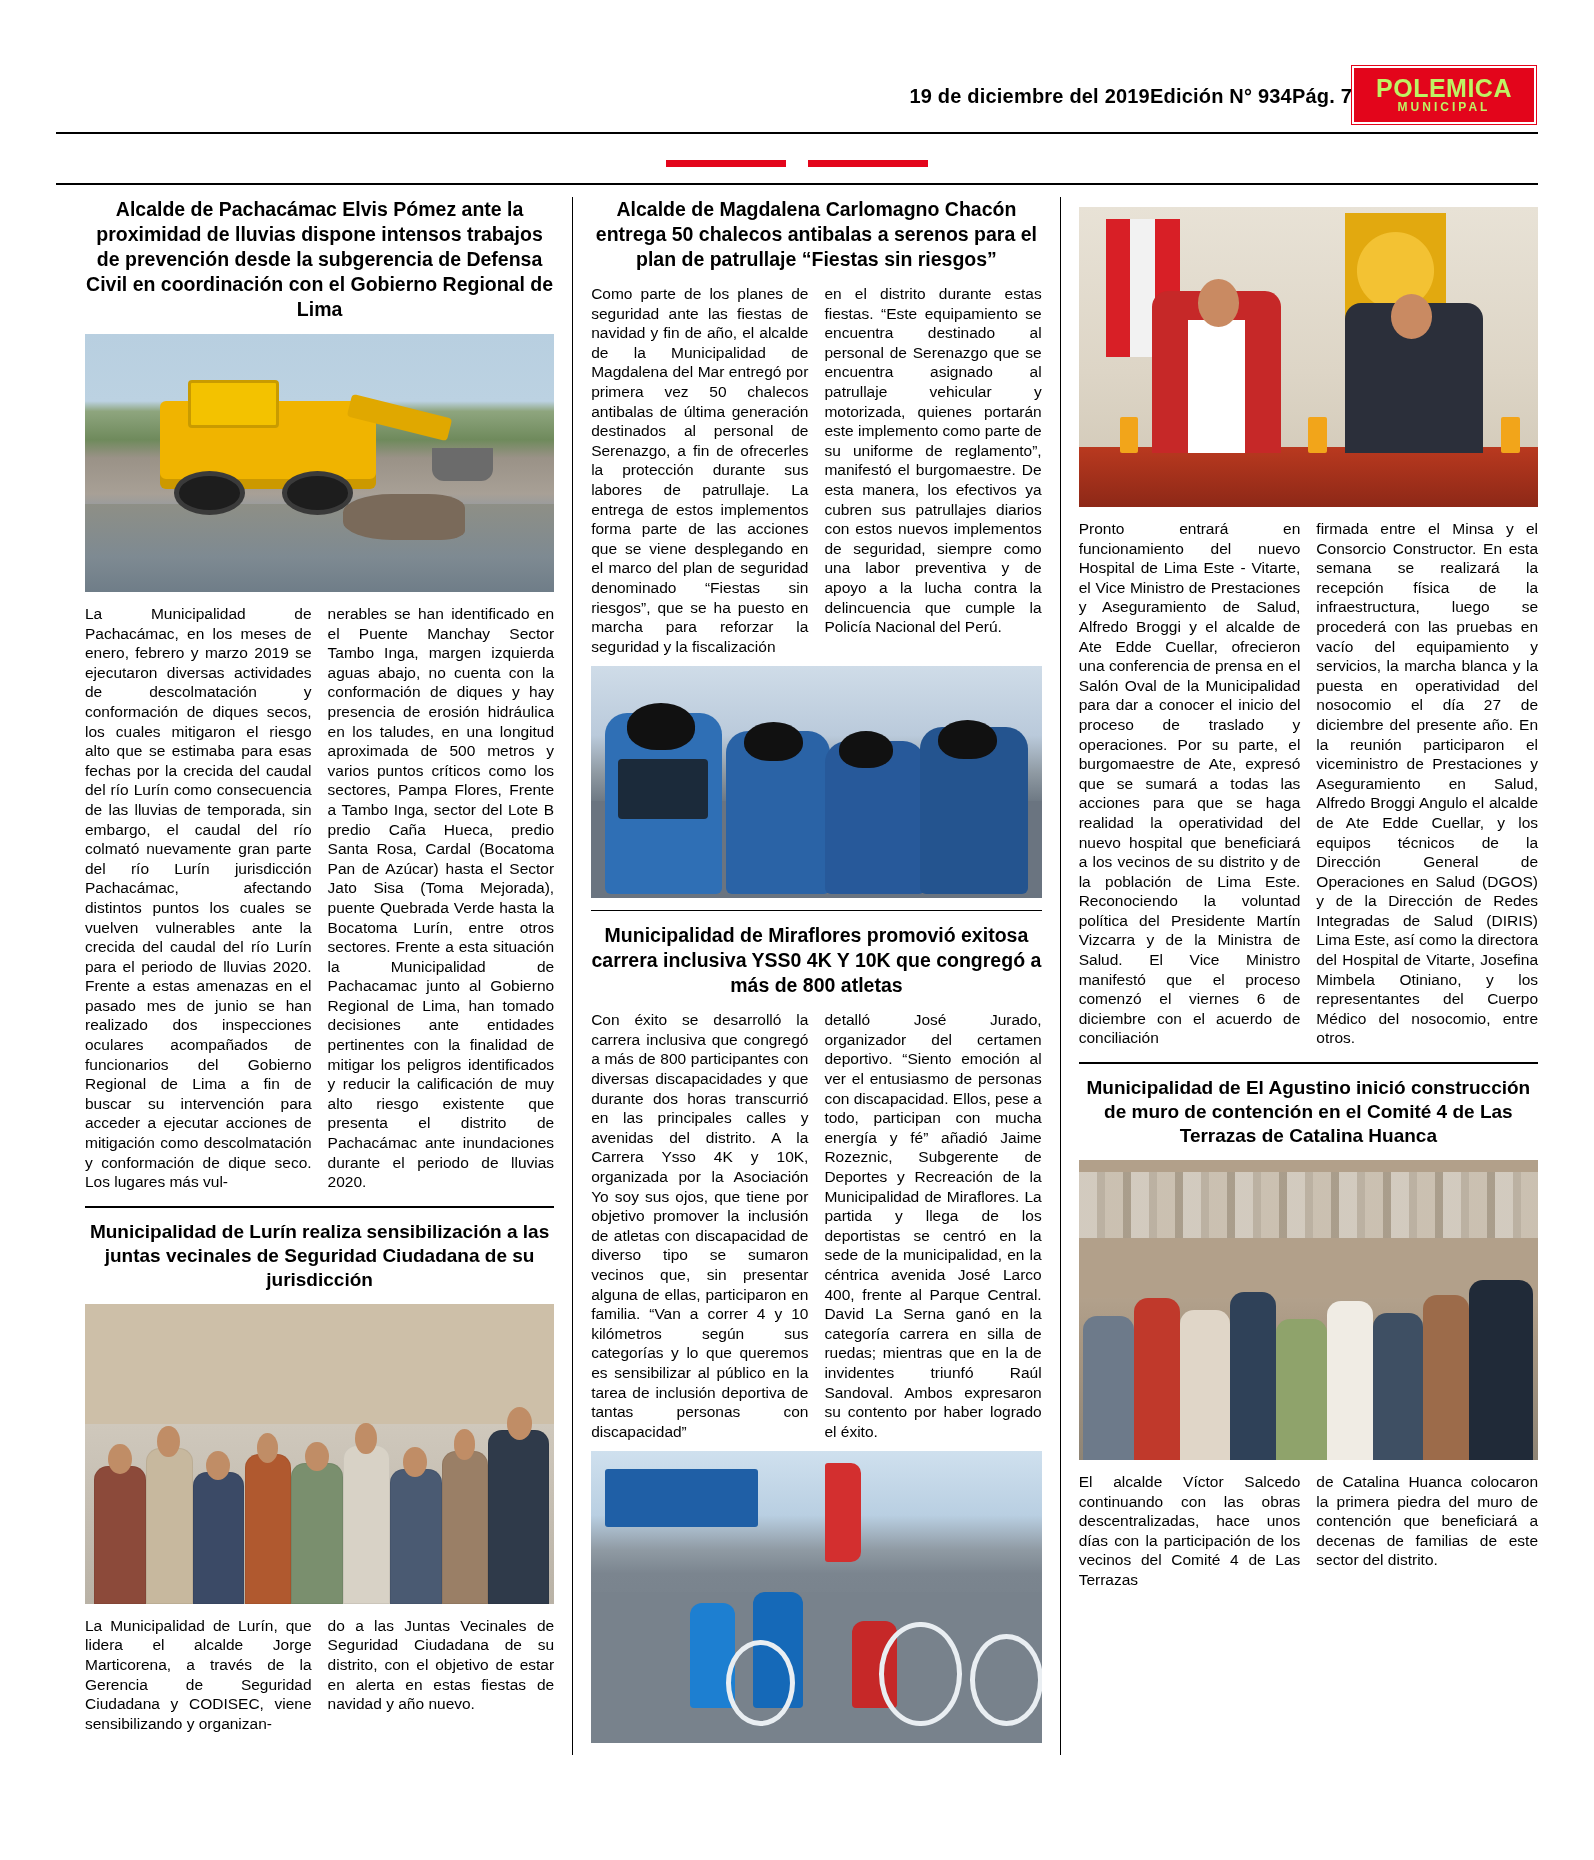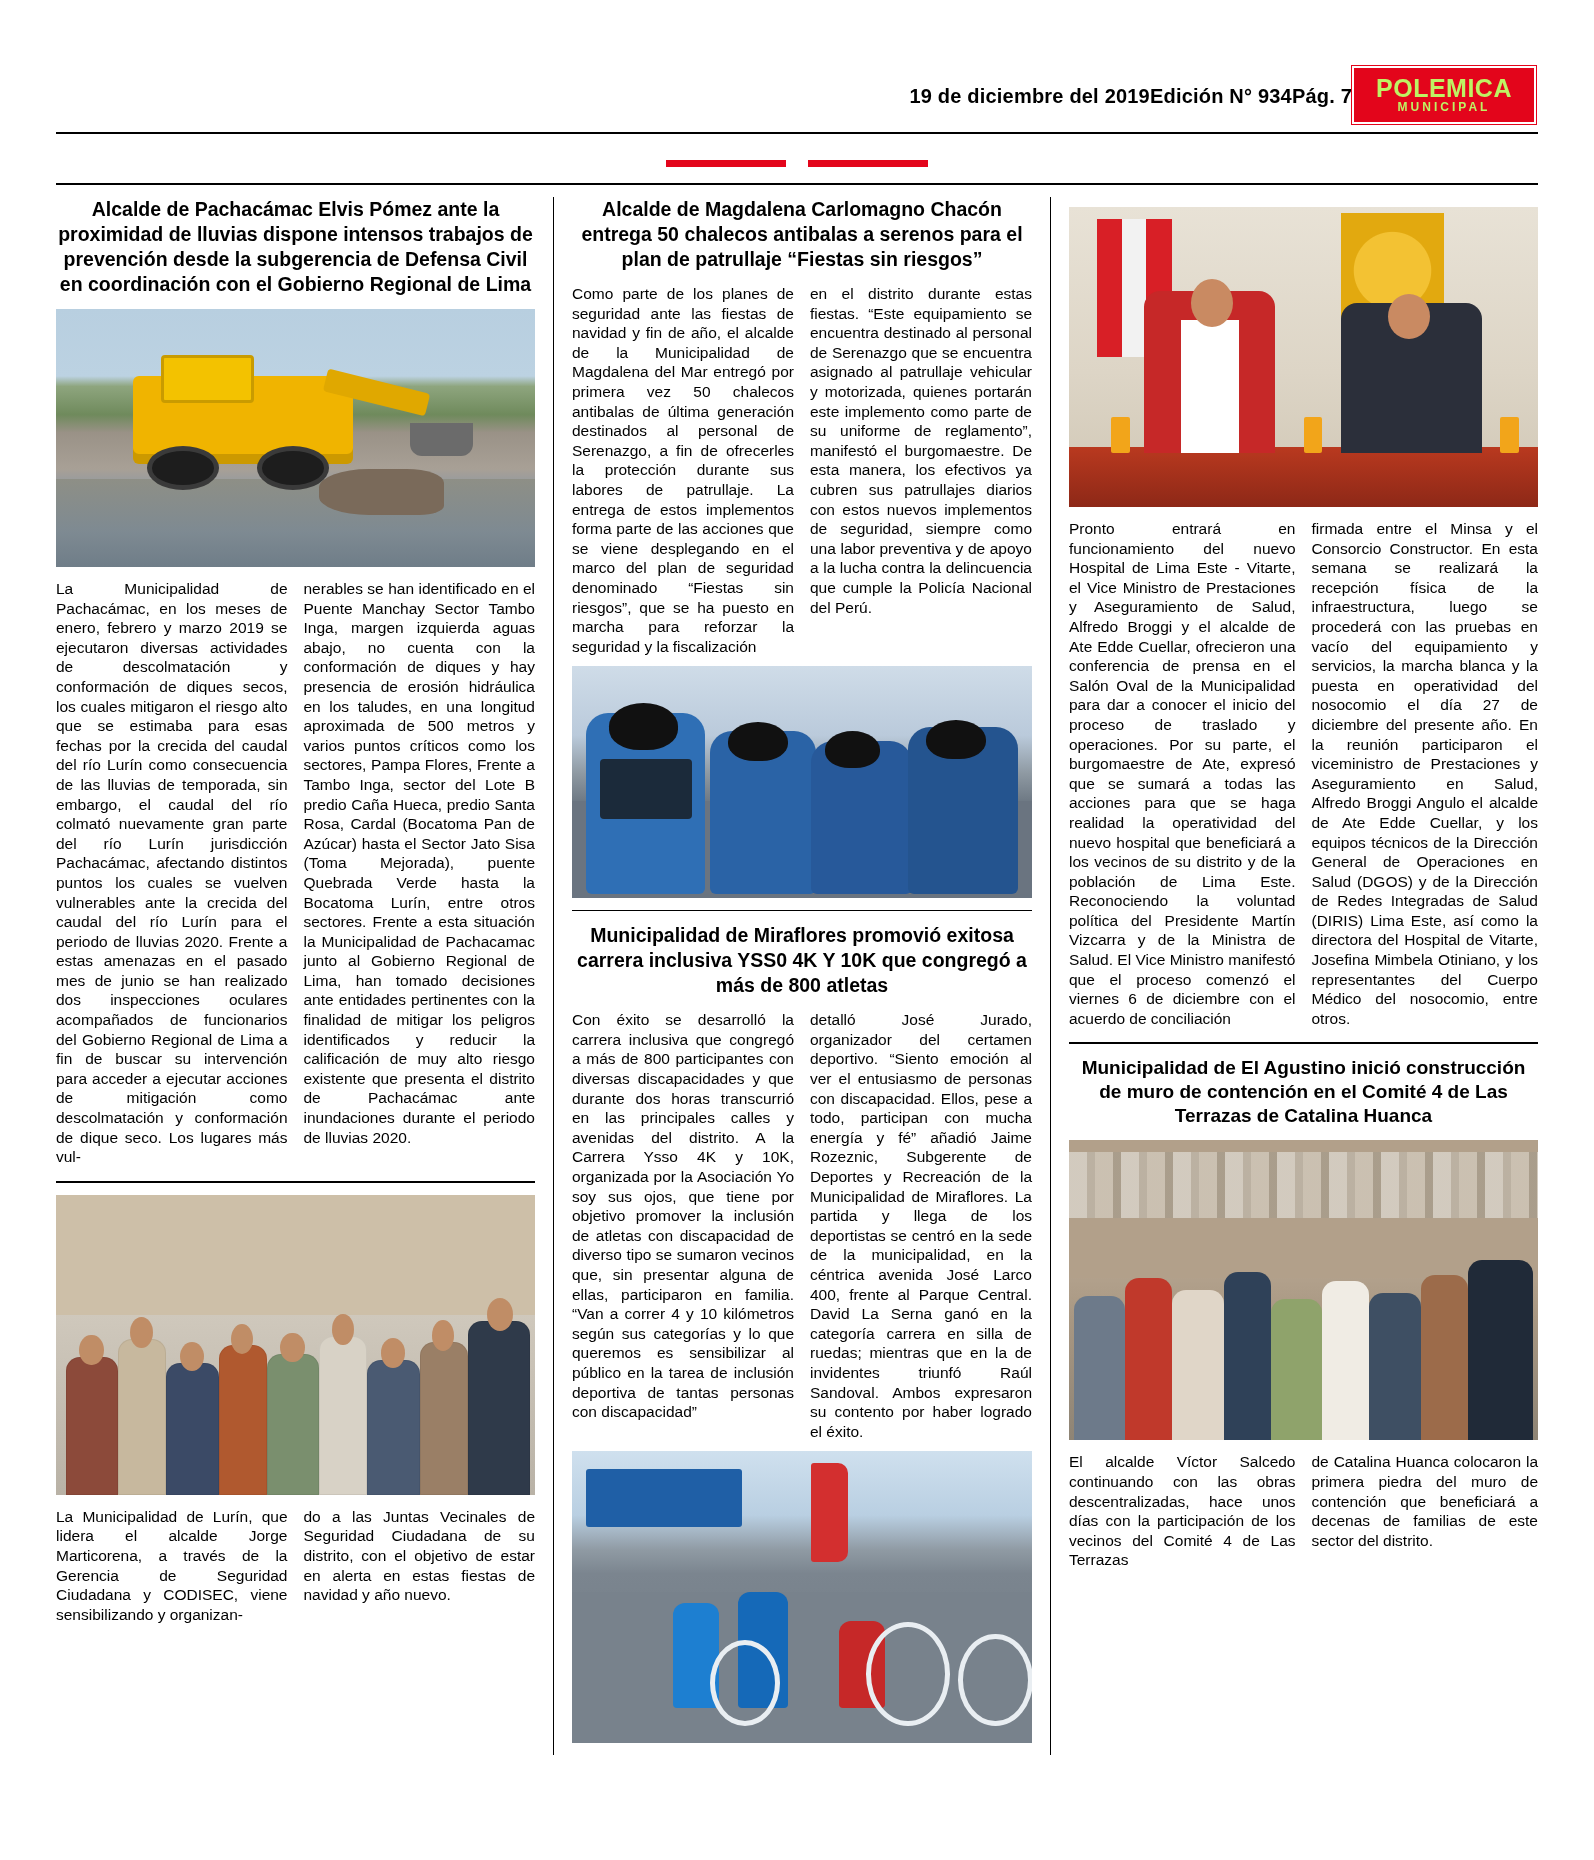--- a/index.html
+++ b/index.html
@@ -95,21 +95,21 @@
   
   .cols {
     display: flex;
     gap: 0;
     border-top: 2px solid #000;
     padding-top: 12px;
   }
   .col {
     box-sizing: border-box;
   }
-  .col1 { width: 497px; padding-right: 18px; }
+  .col1 { width: 497px; padding-right: 18px; margin-left: 29px; }
   .col2 { width: 497px; padding: 0 18px; border-left: 1px solid #000; }
   .col3 { width: 488px; padding-left: 18px; border-left: 1px solid #000; }
 
   .headline {
     text-align: center;
     font-weight: bold;
     font-size: 19.5px;
     line-height: 25px;
     margin: 0 0 12px 0;
   }
@@ -287,20 +287,21 @@
 
         <div class="body-2col">
           <p>La Municipalidad de Pachacámac, en los meses de enero, febrero y marzo 2019 se ejecutaron diversas actividades de descolmatación y conformación de diques secos, los cuales mitigaron el riesgo alto que se estimaba para esas fechas por la crecida del caudal del río Lurín como consecuencia de las lluvias de temporada, sin embargo, el caudal del río colmató nuevamente gran parte del río Lurín jurisdicción Pachacámac, afectando distintos puntos los cuales se vuelven vulnerables ante la crecida del caudal del río Lurín para el periodo de lluvias 2020. Frente a estas amenazas en el pasado mes de junio se han realizado dos inspecciones oculares acompañados de funcionarios del Gobierno Regional de Lima a fin de buscar su intervención para acceder a ejecutar acciones de mitigación como descolmatación y conformación de dique seco. Los lugares más vul-</p>
           <p>nerables se han identificado en el Puente Manchay Sector Tambo Inga, margen izquierda aguas abajo, no cuenta con la conformación de diques y hay presencia de erosión hidráulica en los taludes, en una longitud aproximada de 500 metros y varios puntos críticos como los sectores, Pampa Flores, Frente a Tambo Inga, sector del Lote B predio Caña Hueca, predio Santa Rosa, Cardal (Bocatoma Pan de Azúcar) hasta el Sector Jato Sisa (Toma Mejorada), puente Quebrada Verde hasta la Bocatoma Lurín, entre otros sectores. Frente a esta situación la Municipalidad de Pachacamac junto al Gobierno Regional de Lima, han tomado decisiones ante entidades pertinentes con la finalidad de mitigar los peligros identificados y reducir la calificación de muy alto riesgo existente que presenta el distrito de Pachacámac ante inundaciones durante el periodo de lluvias 2020.</p>
         </div>
       </article>
 
       <div class="divider"></div>
 
       <article>
+        <h2 class="headline small">Municipalidad de Lurín realiza sensibilización a las juntas vecinales de Seguridad Ciudadana de su jurisdicción</h2>
 
         <div class="photo ph-group">
           <div class="bg"></div>
           <div class="person p" style="left:2%;width:11%;height:46%;background:#8c4a3a;">
               <div class="hd" style="left:26%;top:-16%;width:46%;height:22%;"></div>
             </div>
           <div class="person p" style="left:13%;width:10%;height:52%;background:#c7b89e;">
               <div class="hd" style="left:24%;top:-14%;width:48%;height:20%;"></div>
             </div>
           <div class="person p" style="left:23%;width:11%;height:44%;background:#3b4a66;">

